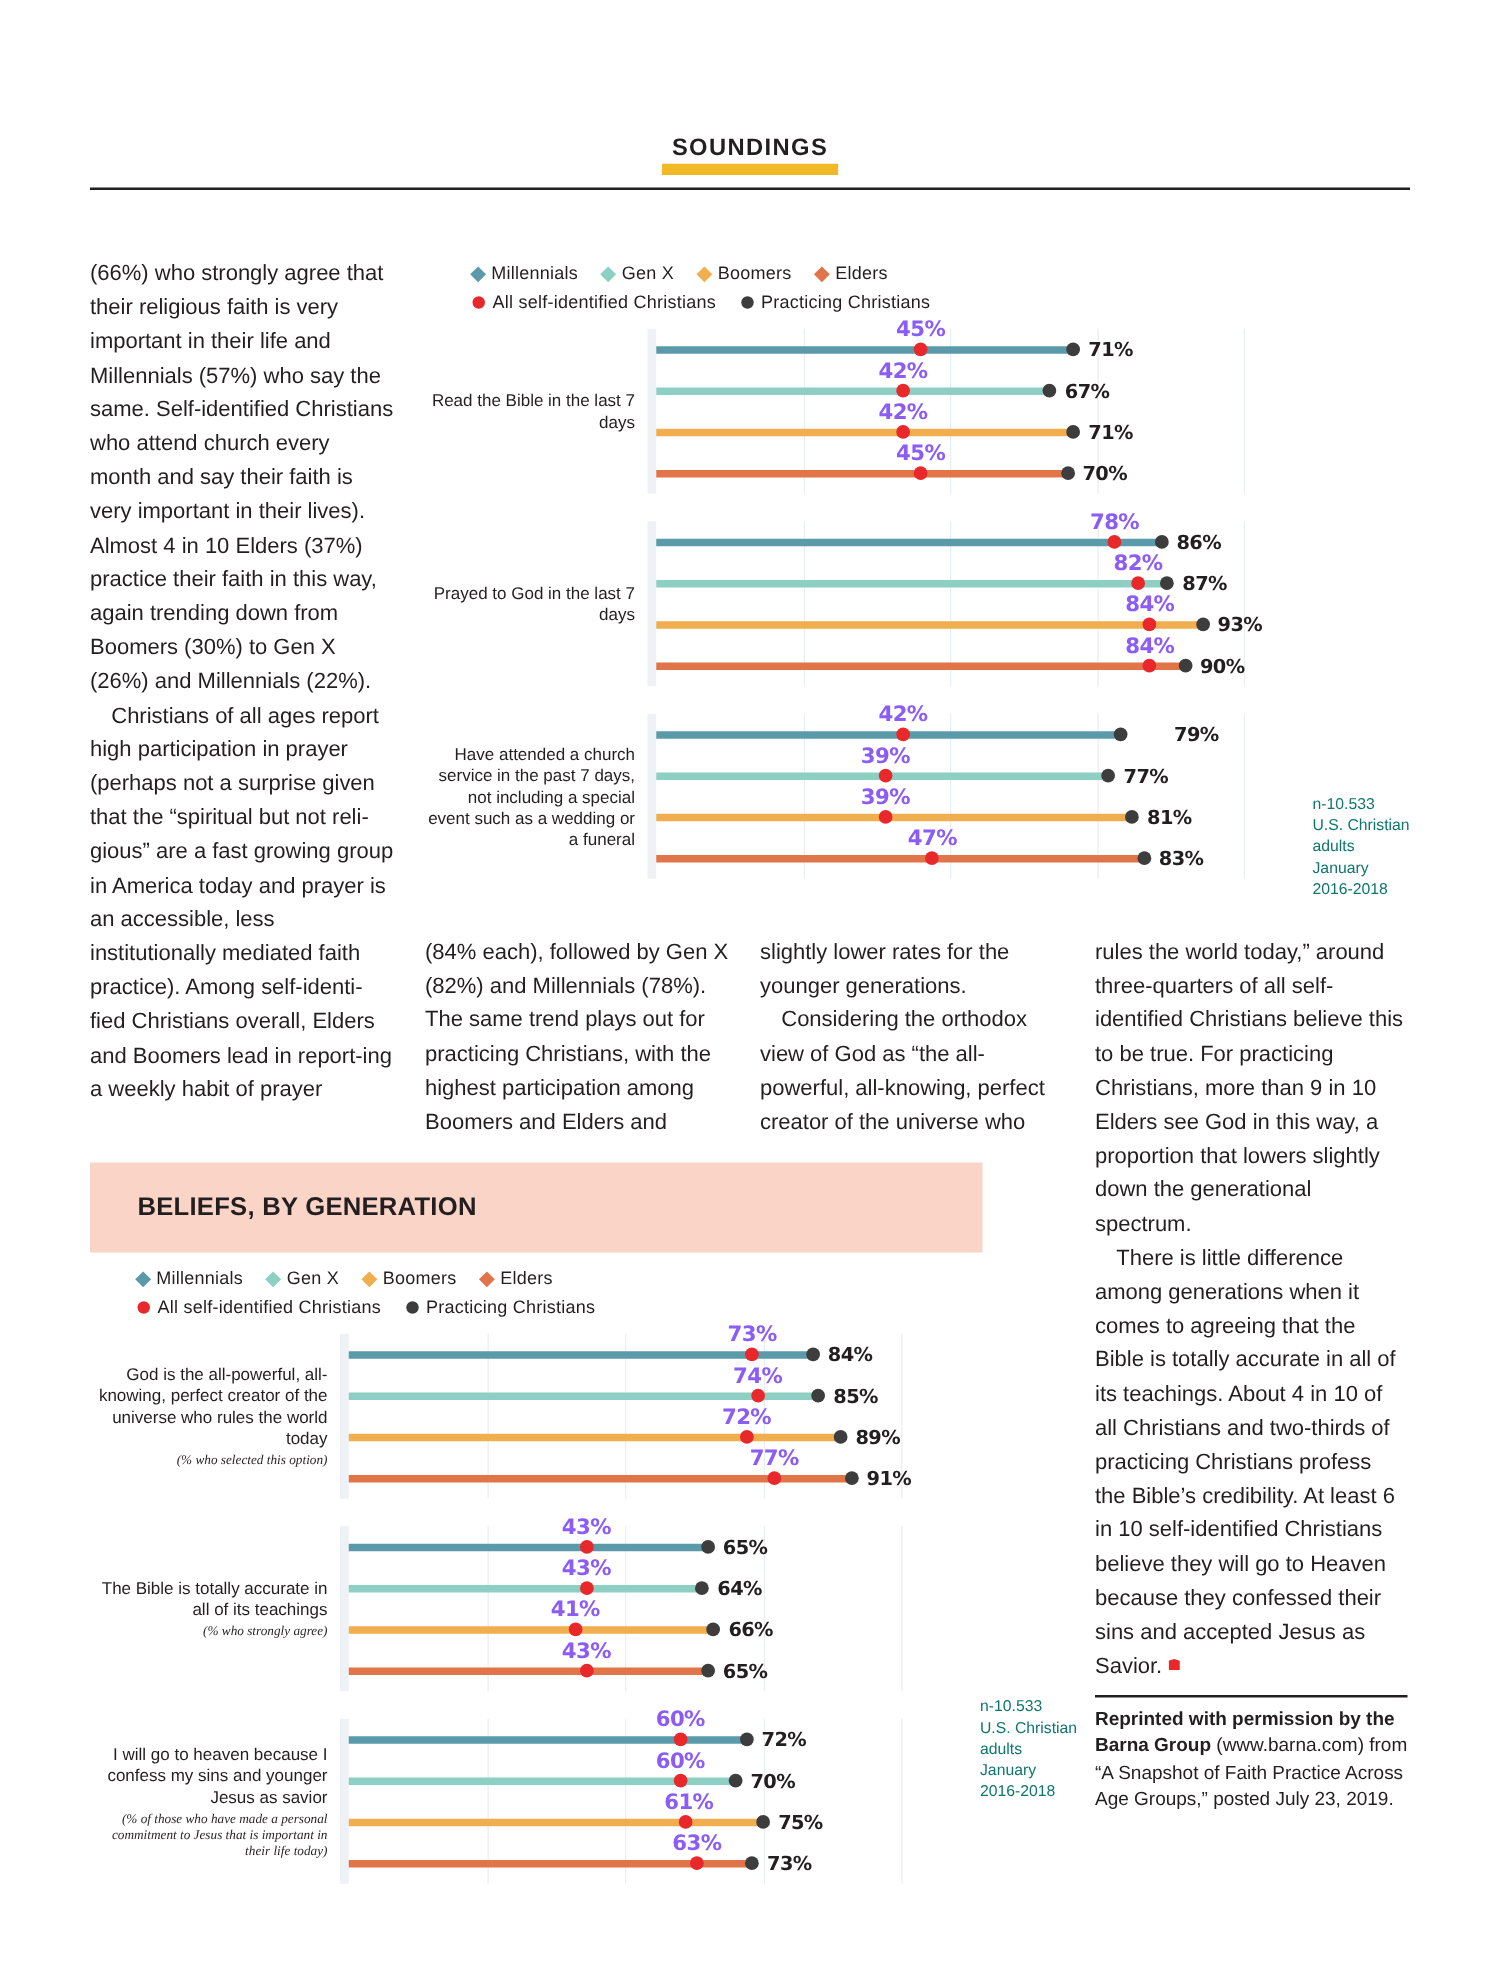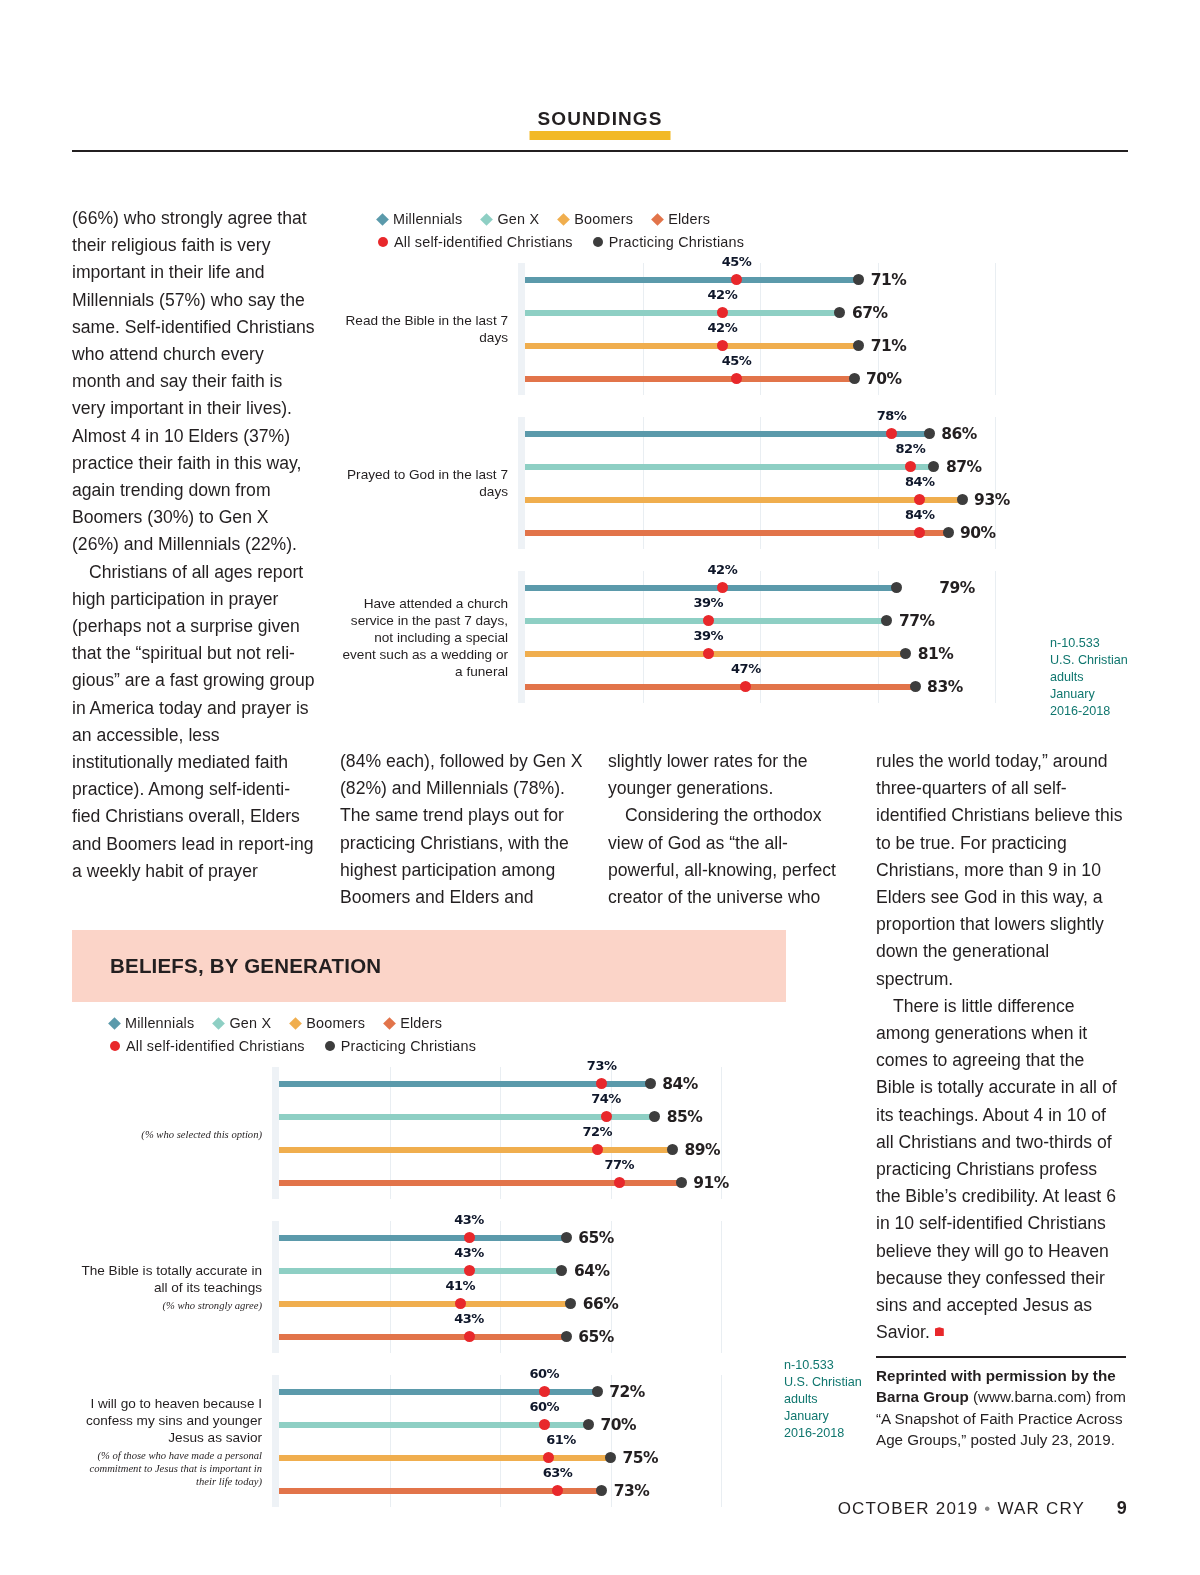--- a/index.html
+++ b/index.html
@@ -83,23 +83,23 @@
   .plot .gridline{position:absolute;top:0;bottom:0;width:1px;background:#e9eef2;}
   .plot .axis{position:absolute;top:0;bottom:0;left:0;width:7px;background:#eef2f6;}
   .rowline{position:relative;height:33px;}
   .bar{position:absolute;left:7px;height:6px;top:50%;margin-top:-3px;border-radius:0;}
   .dot-dark{position:absolute;width:11px;height:11px;border-radius:50%;background:#3d3d3d;
             top:50%;margin-top:-5.5px;margin-left:-5.5px;}
   .dot-red{position:absolute;width:11px;height:11px;border-radius:50%;background:#e8282b;
            top:50%;margin-top:-5.5px;margin-left:-5.5px;}
   .v-dark{position:absolute;top:50%;margin-top:-9px;font-size:15.5px;font-weight:bold;
           font-family:"DejaVu Sans",sans-serif;letter-spacing:-.5px;white-space:nowrap;color:#231f20;}
-  .v-red{position:absolute;top:50%;margin-top:-26px;font-size:13px;font-weight:bold;
+  .v-red{position:absolute;top:50%;margin-top:-26px;font-size:17px;font-weight:bold;
          font-family:"DejaVu Sans",sans-serif;letter-spacing:-.5px;white-space:nowrap;
-         transform:translateX(-50%);color:#0f172a;}
+         transform:translateX(-50%);color:#8b5cf6;}
   .gap{height:22px;}
 
   
   .srcnote{position:absolute;font-size:12.6px;line-height:17px;color:#0f766e;width:86px;}
   #src-faith{left:1050px;top:635px;}
   #src-beliefs{left:784px;top:1357px;}
 </style>
 </head>
 <body>
 
@@ -129,26 +129,20 @@
   <div class="col" id="col-right">
     <p>rules the world today,” around three-quarters of all self-identified Christians believe this to be true. For practicing Christians, more than 9 in 10 Elders see God in this way, a proportion that lowers slightly down the generational spectrum.</p>
     <p class="ind"><span>There is little difference among generations when it comes to agreeing that the Bible is totally accurate in all of its teachings. About 4 in 10 of all Christians and two-thirds of practicing Christians profess the Bible’s credibility. At least 6 in 10 self-identified Christians believe they will go to Heaven because they confessed their sins and accepted Jesus as Savior.</span><span class="endmark"></span></p>
   </div>
 
   <div class="credit">
     <div class="cr-rule"></div>
     <div><b>Reprinted with permission by the Barna Group</b><span> (www.barna.com) from  “A Snapshot of Faith Practice Across Age Groups,” posted July 23, 2019.</span></div>
   </div>
 
-  <div class="footer">
-    <span>OCTOBER 2019</span>
-    <span class="dot">•</span>
-    <span>WAR CRY</span>
-    <span class="pg">9</span>
-  </div>
 
   <div class="panel" id="panel-faith">
     <div class="legend">
       <div class="row">
           <div class="item">
             <span class="dia" style="background: rgb(91, 154, 171);"></span>
             <span class="lbl">Millennials</span>
           </div>
           <div class="item">
             <span class="dia" style="background: rgb(142, 207, 196);"></span>
@@ -330,21 +324,21 @@
             <span class="lbl">All self-identified Christians</span>
           </div>
           <div class="item">
             <span class="cir" style="background: rgb(61, 61, 61);"></span>
             <span class="lbl">Practicing Christians</span>
           </div>
         </div>
     </div>
     <div class="chart">
         <div class="grp">
-          <div class="gl-label" style="width: 200px;"><span class="sub">(% who selected this option)</span></div>
+          <div class="gl-label" style="width: 200px;"><span>God is the all-powerful, all-knowing, perfect creator of the universe who rules the world today</span><span class="sub">(% who selected this option)</span></div>
           <div class="plot">
             <div class="axis"></div>
             <div class="gridline" style="left: 117.5px;"></div>
             <div class="gridline" style="left: 228px;"></div>
             <div class="gridline" style="left: 338.5px;"></div>
             <div class="gridline" style="left: 449px;"></div>
             <div class="rowline">
               <div class="bar" style="background: rgb(91, 154, 171); width: 371.28px;"></div>
               <div class="dot-dark" style="left: 378.28px;"></div>
               <div class="v-dark" style="left: 390.28px;">84%</div>
@@ -434,21 +428,21 @@
               <div class="dot-dark" style="left: 316.4px;"></div>
               <div class="v-dark" style="left: 328.4px;">70%</div>
               <div class="dot-red" style="left: 272.2px;"></div>
               <div class="v-red" style="left: 272.2px;">60%</div>
             </div>
             <div class="rowline">
               <div class="bar" style="background: rgb(240, 174, 78); width: 331.5px;"></div>
               <div class="dot-dark" style="left: 338.5px;"></div>
               <div class="v-dark" style="left: 350.5px;">75%</div>
               <div class="dot-red" style="left: 276.62px;"></div>
-              <div class="v-red" style="left: 289px;">61%</div>
+              <div class="v-red" style="left: 279px;">61%</div>
             </div>
             <div class="rowline">
               <div class="bar" style="background: rgb(226, 116, 74); width: 322.66px;"></div>
               <div class="dot-dark" style="left: 329.66px;"></div>
               <div class="v-dark" style="left: 341.66px;">73%</div>
               <div class="dot-red" style="left: 285.46px;"></div>
               <div class="v-red" style="left: 285.46px;">63%</div>
             </div>
           </div>
         </div>

